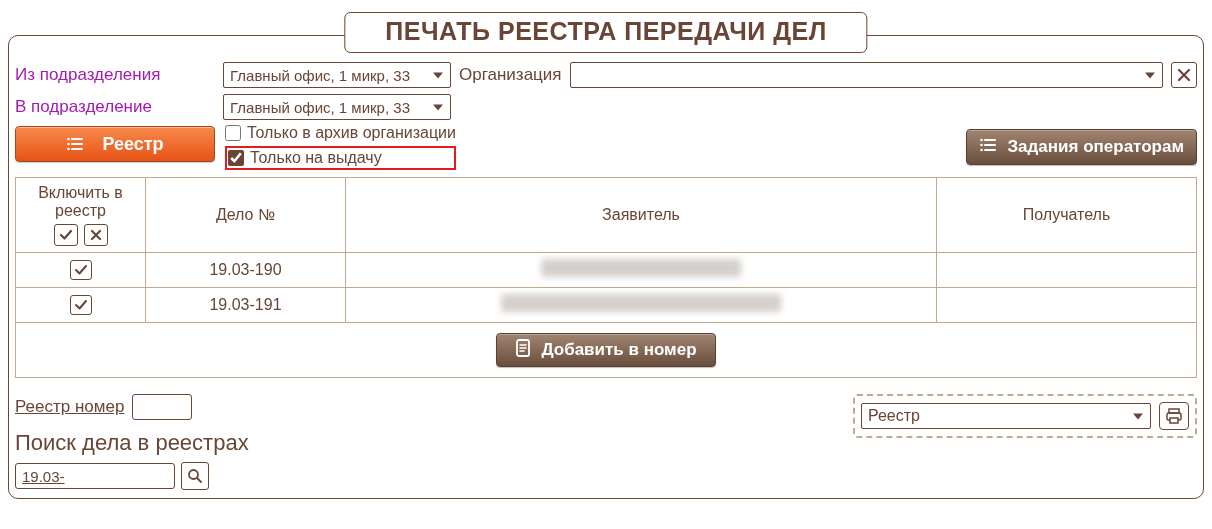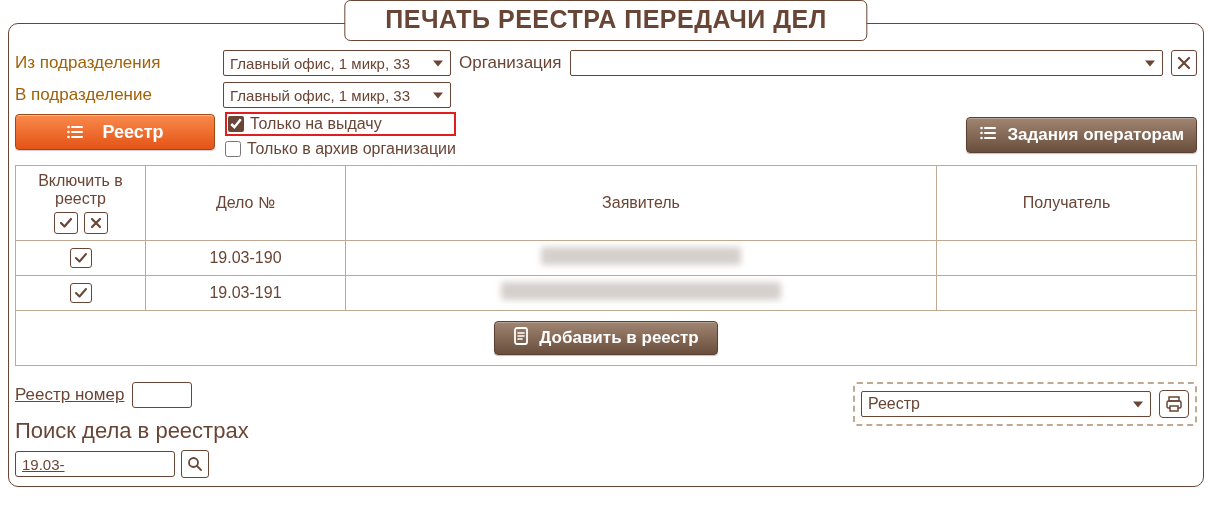--- a/index.html
+++ b/index.html
@@ -4,21 +4,21 @@
 <style>
   * { box-sizing: border-box; }
   body {
     margin: 0;
     font-family: Arial, Helvetica, sans-serif;
     font-size: 15px;
     color: #694535;
     background: #fff;
   }
   .page {
-    padding: 0 8px;
+    padding: 12px 8px;
     width: 1212px;
     position: relative;
   }
   .title-wrap {
     position: relative;
     height: 45px;
   }
   .title-badge {
     position: absolute;
     left: 50%;
@@ -43,21 +43,21 @@
     background: #fff;
   }
   .row {
     display: flex;
     align-items: center;
     gap: 8px;
     margin-bottom: 6px;
   }
   .label {
     width: 200px;
-    color: #a16207;
+    color: #a21caf;
     font-size: 17px;
   }
   .select {
     height: 26px;
     background: #fff;
     border: 1px solid #694535;
     border-radius: 2px;
     font-size: 15px;
     color: #694535;
     padding: 0 26px 0 6px;
@@ -281,27 +281,27 @@
                 <g fill="#fff">
                   <circle cx="2.5" cy="3" r="1.3"></circle>
                   <circle cx="2.5" cy="8" r="1.3"></circle>
                   <circle cx="2.5" cy="13" r="1.3"></circle>
                 </g>
               </svg>
           </span>
           <span>Реестр</span>
         </div>
         <div class="cb-col">
+          <label class="cb-line">
+            <input type="checkbox" style="">
+            <span>Только в архив организации</span>
+          </label>
           <label class="cb-line highlight-box">
             <input type="checkbox" checked="" style="">
             <span>Только на выдачу</span>
-          </label>
-          <label class="cb-line">
-            <input type="checkbox" style="">
-            <span>Только в архив организации</span>
           </label>
         </div>
       </div>
       <div class="ops-btn">
         <span>
           <svg width="18" height="16" viewBox="0 0 18 16">
               <g stroke="#fff" stroke-width="2" stroke-linecap="round">
                 <line x1="6" y1="3" x2="16" y2="3"></line>
                 <line x1="6" y1="8" x2="16" y2="8"></line>
                 <line x1="6" y1="13" x2="16" y2="13"></line>
@@ -373,21 +373,21 @@
     <div class="add-btn-wrap">
       <div class="add-btn">
         <span>
           <svg width="16" height="18" viewBox="0 0 16 18">
               <rect x="2" y="1" width="12" height="16" rx="2" fill="none" stroke="#fff" stroke-width="1.8"></rect>
               <line x1="5" y1="6" x2="11" y2="6" stroke="#fff" stroke-width="1.6" stroke-linecap="round"></line>
               <line x1="5" y1="9" x2="11" y2="9" stroke="#fff" stroke-width="1.6" stroke-linecap="round"></line>
               <line x1="5" y1="12" x2="9" y2="12" stroke="#fff" stroke-width="1.6" stroke-linecap="round"></line>
             </svg>
         </span>
-        <span>Добавить в реестр</span>
+        <span>Добавить в номер</span>
       </div>
     </div>
 
     <div class="footer">
       <div class="footer-left">
         <div class="f-line">
           <span>Реестр номер</span>
           <input class="t-input w60" value="" style="">
         </div>
         <div>

